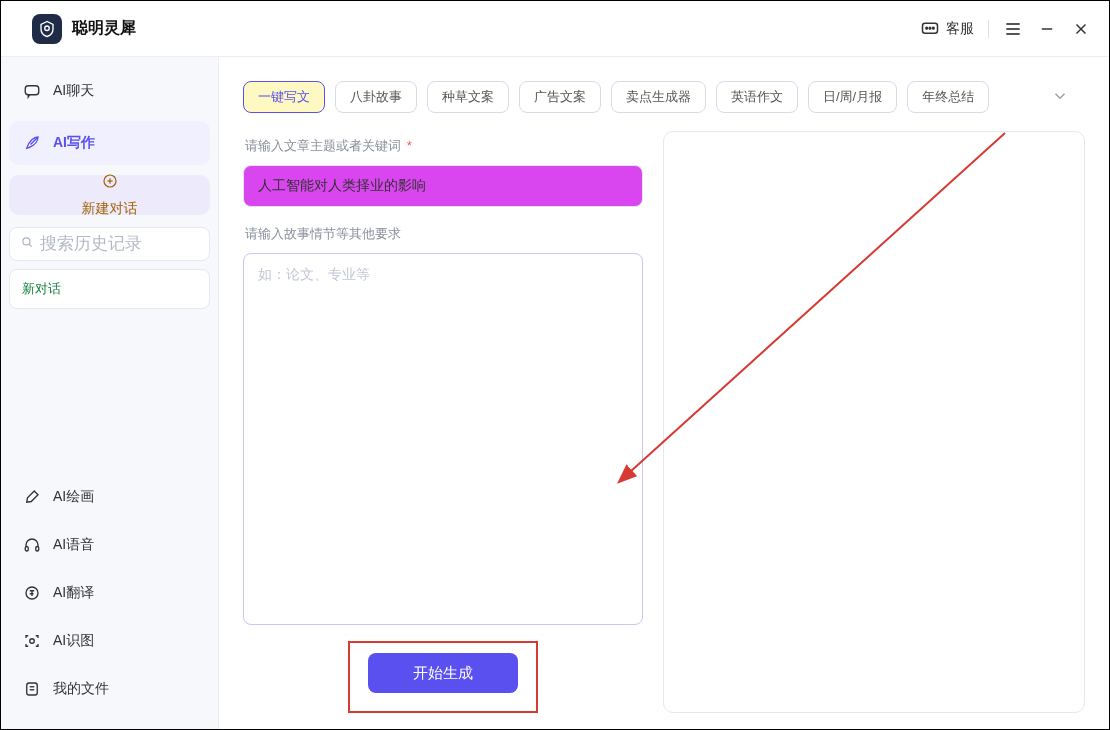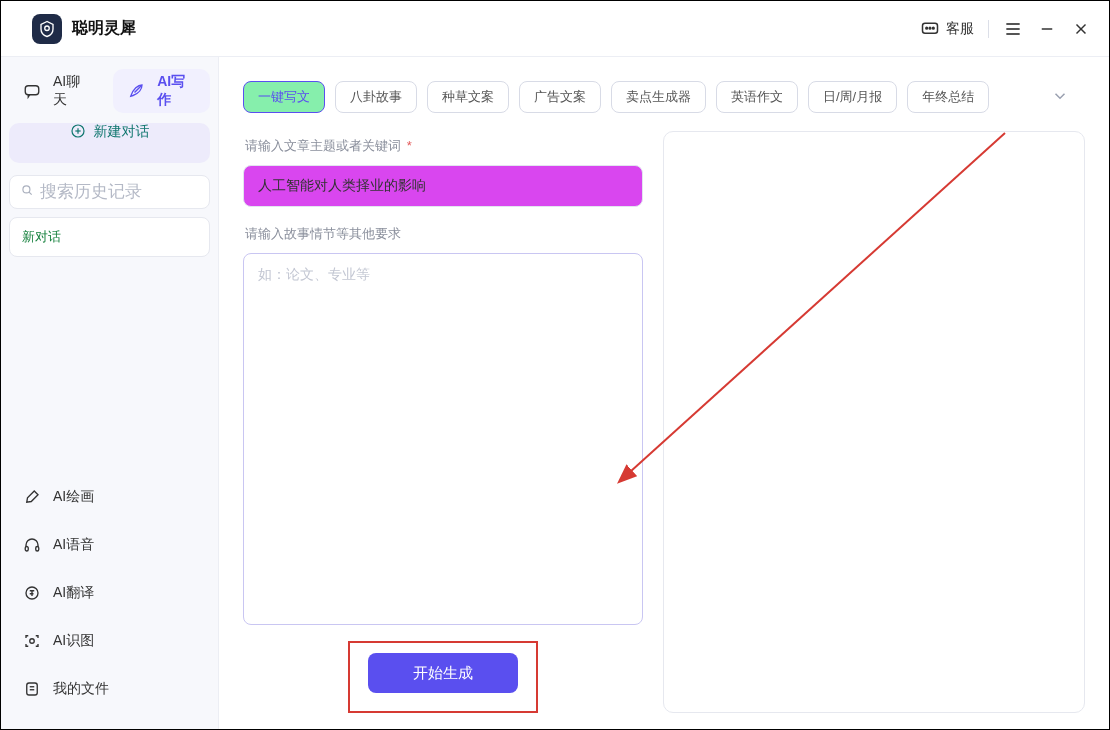--- a/index.html
+++ b/index.html
@@ -42,37 +42,37 @@
 
     
     .body { display: flex; height: calc(100% - 56px); }
     .sidebar {
       width: 218px;
       background: #f7f8fc;
       padding: 12px 8px;
       border-right: 1px solid #eceef4;
       display: flex; flex-direction: column;
     }
-    .nav-top { display: flex; flex-direction: row; gap: 8px; }
+    .nav-top { display: flex; flex-direction: column; gap: 8px; }
     .nav-item {
       display: flex; align-items: center; gap: 12px;
       height: 44px; padding: 0 14px;
       border-radius: 10px;
       font-size: 14px; color: #333;
       cursor: pointer;
     }
     .nav-item.active { background: #f1f0fe; color: #5a4fef; font-weight: 600; }
     .nav-item .icon { width: 18px; height: 18px; flex-shrink: 0; display:flex; align-items:center; justify-content:center; }
     .new-chat {
       margin-top: 10px;
-      display: flex; align-items: flex-start; justify-content: center; gap: 8px;
+      display: flex; align-items: center; justify-content: center; gap: 8px;
       height: 40px;
       border-radius: 10px;
       background: #edebfb;
-      color: #0f766e; font-size: 14px; cursor: pointer;
+      color: #a16207; font-size: 14px; cursor: pointer; flex-direction: column;
     }
     .search-box {
       margin-top: 12px;
       height: 34px;
       border: 1px solid #e6e8ef;
       border-radius: 8px;
       background: #fff;
       display: flex; align-items: center; gap: 6px;
       padding: 0 10px; color: #aab0be;
     }
@@ -99,21 +99,21 @@
       padding: 24px 24px 8px 24px;
       position: relative;
     }
     .tab-pill {
       border: 1px solid #d8dbe6;
       border-radius: 8px;
       padding: 6px 14px;
       font-size: 13px; color: #555;
       background: #fff; cursor: pointer;
     }
-    .tab-pill.active { border-color: #5a4fef; color: #5a4fef; background: #86efac; }
+    .tab-pill.active { border-color: #5a4fef; color: #5a4fef; background: #fef9c3; }
     .expand-chevron {
       position: absolute; right: 40px; top: 30px;
       color: #9aa0b0; cursor: pointer;
     }
 
     .content-row { display: flex; gap: 20px; padding: 10px 24px 16px 24px; flex: 1; min-height: 0; }
     .left-pane { width: 400px; display: flex; flex-direction: column; }
     .field-label { font-size: 13px; color: #8a8f9c; margin: 6px 0 10px 2px; }
     .field-label .req { color: #e35b5b; margin-left: 2px; }
     .topic-input {

